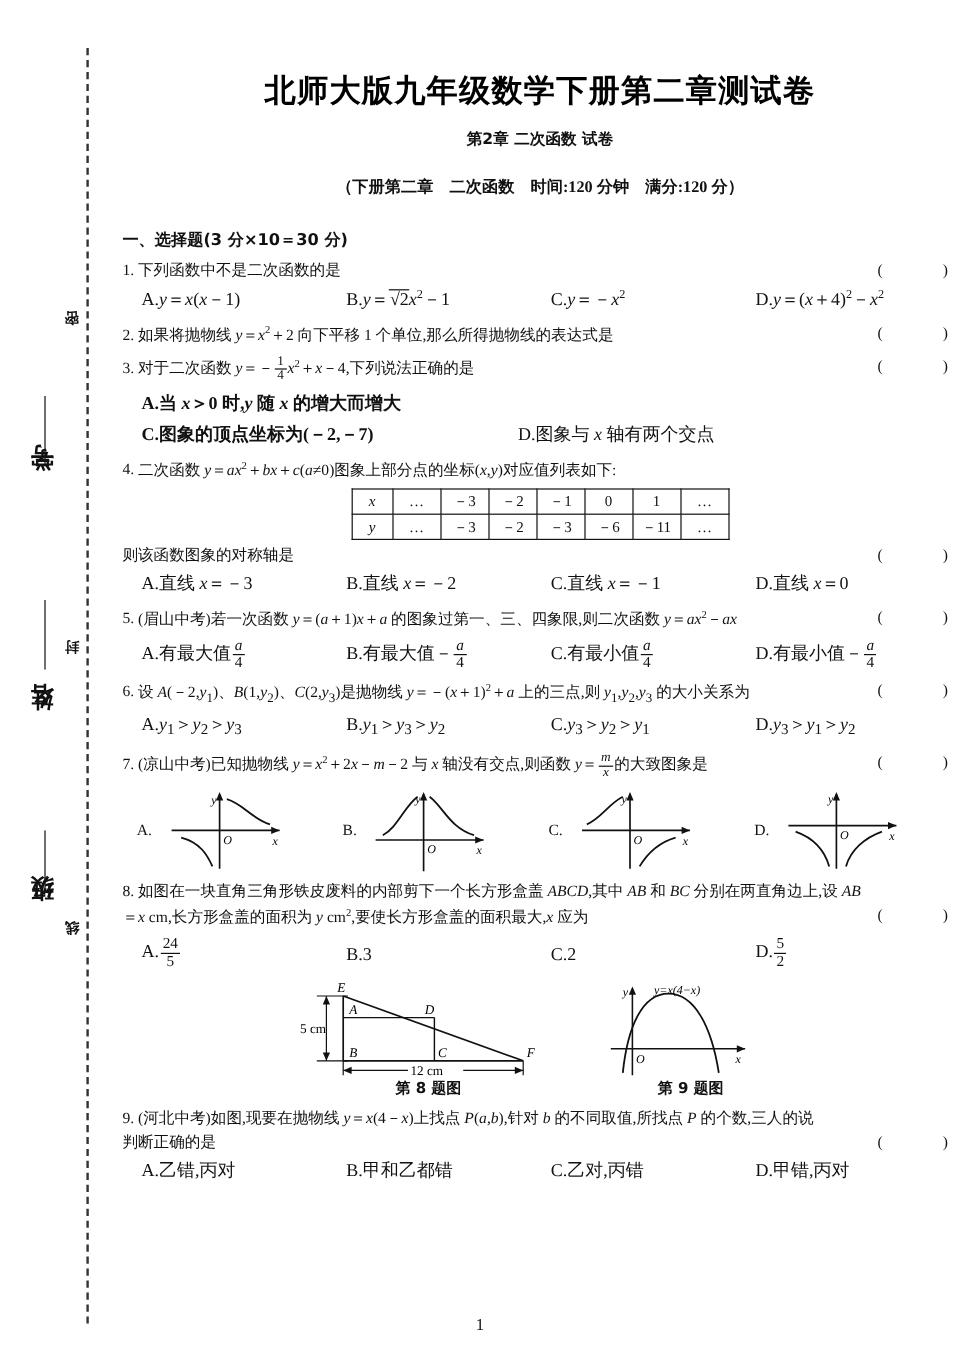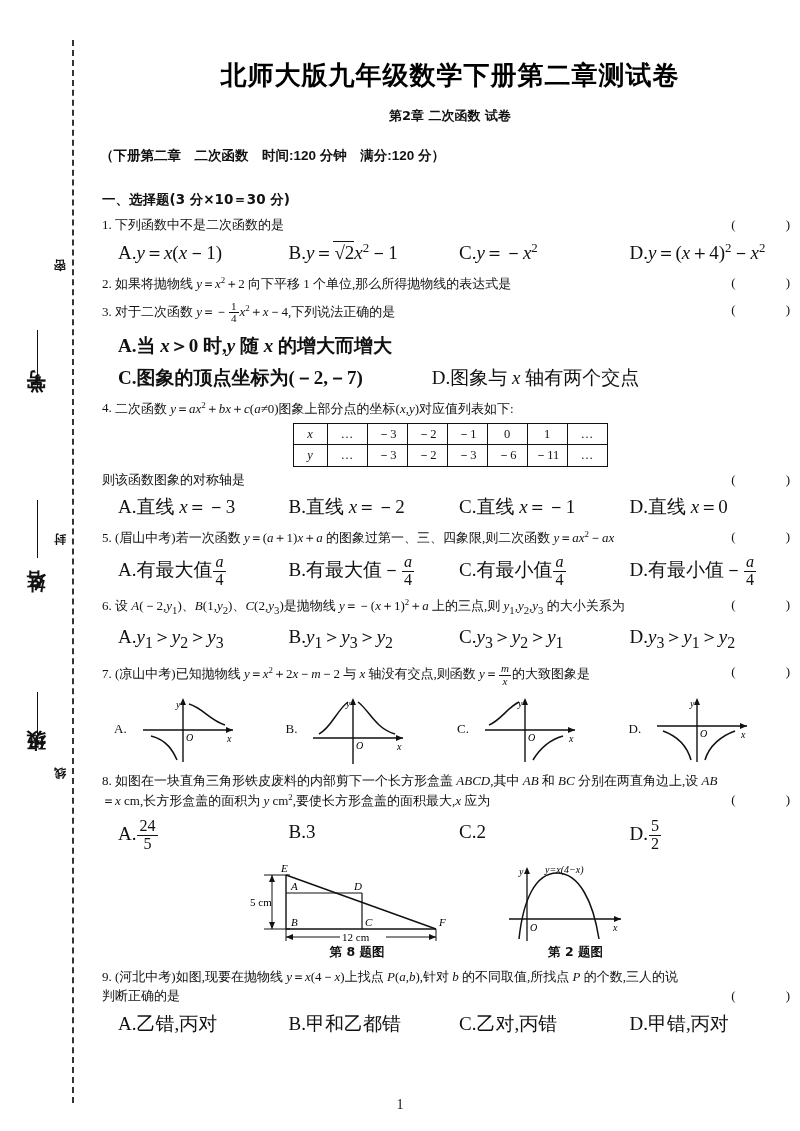--- a/index.html
+++ b/index.html
@@ -55,36 +55,36 @@
     font-size:26px; font-weight:700; letter-spacing:1px;
     font-family:"DejaVu Sans","Liberation Sans",sans-serif;
     color:#000;
   }
   .subtitle {
     text-align:center; margin-top:14px;
     font-size:13px; font-weight:700;
     font-family:"DejaVu Sans","Liberation Sans",sans-serif;
   }
   .meta {
-    text-align:left; margin-top:22px; font-size:13.5px; font-weight:700;
-    font-family:Liberation Sans, sans-serif;
+    text-align:center; margin-top:22px; font-size:13.5px; font-weight:700;
+    font-family:Liberation Serif, serif;
   }
 
   
   .sec-head {
     margin-top:26px; font-size:13.5px; font-weight:700;
     font-family:"DejaVu Sans","Liberation Sans",sans-serif;
     padding-left:2px;
   }
   .q { position:relative; margin-top:7px; font-size:13px; line-height:1.45; }
   .q .stem { padding-left:2px; padding-right:56px; }
   .paren {
     position:absolute; right:2px; font-size:13px; letter-spacing:8px;
   }
-  .opts { display:flex; margin-top:4px; padding-left:18px; font-size:19px; }
+  .opts { display:flex; margin-top:4px; padding-left:18px; font-size:15px;align-items:flex-end; }
   .opts > div { }
   .opts.four > div { width:25%; }
   .opts.half > div:nth-child(1){ width:46%;font-weight:bold; }
   .opts.half > div:nth-child(2){ width:54%; }
   .indent { padding-left:18px; }
 
   i.m { font-family:"Liberation Serif", serif; font-style:italic; }
   sup { font-size:0.68em; vertical-align:super; }
   .frac {
     display:inline-block; vertical-align:middle;
@@ -385,21 +385,21 @@
           <line x1="8" y1="58" x2="120" y2="58" stroke="#111" stroke-width="1.3"></line>
           <polygon points="120,58 113,55 113,61" fill="#111"></polygon>
           <line x1="26" y1="80" x2="26" y2="8" stroke="#111" stroke-width="1.3"></line>
           <polygon points="26,6 23,13 29,13" fill="#111"></polygon>
           <path d="M18,78 C22,40 34,12 56,12 C78,12 92,40 98,78" fill="none" stroke="#111" stroke-width="1.5"></path>
           <text x="18" y="14" font-size="10" font-style="italic">y</text>
           <text x="29" y="70" font-size="10" font-style="italic">O</text>
           <text x="112" y="70" font-size="10" font-style="italic">x</text>
           <text x="44" y="12" font-size="10" font-style="italic">y=x(4−x)</text>
         </svg>
-        <div class="diagcap">第 2 题图</div>
+        <div class="diagcap">第 9 题图</div>
       </div>
     </div>
 
     <div class="q" style="margin-top:7px">
       <div class="stem" style="padding-right:4px">
         <span>9.</span>
         <span>(河北中考)如图,现要在抛物线 <i class="m">y</i>＝<i class="m">x</i>(4－<i class="m">x</i>)上找点 <i class="m">P</i>(<i class="m">a</i>,<i class="m">b</i>),针对 <i class="m">b</i> 的不同取值,所找点 <i class="m">P</i> 的个数,三人的说</span>
       </div>
       <div class="q" style="margin-top:1px">
         <div class="stem indent">判断正确的是</div>

